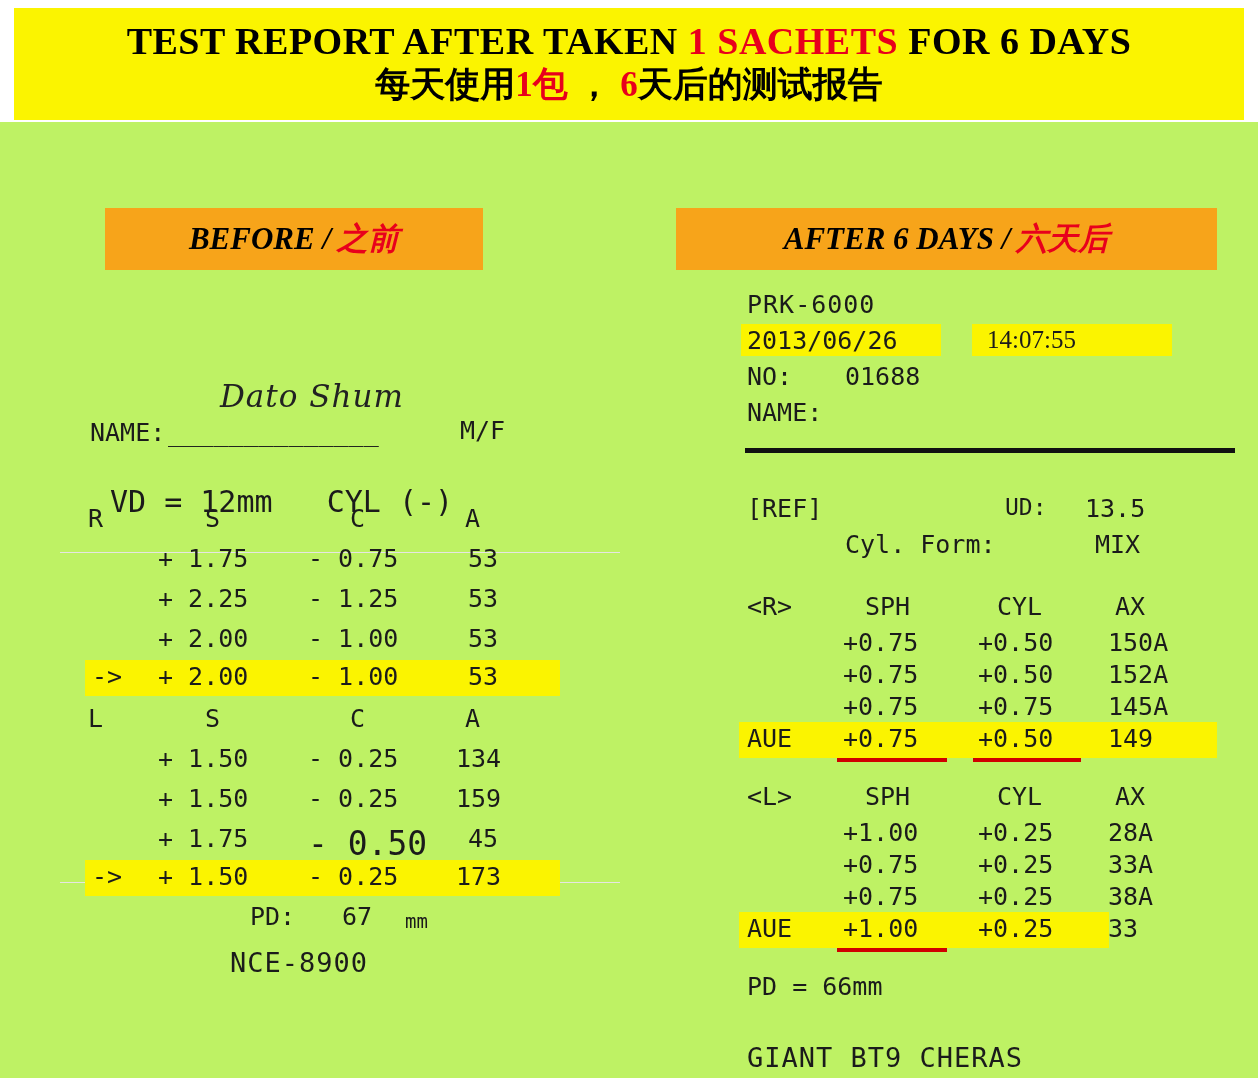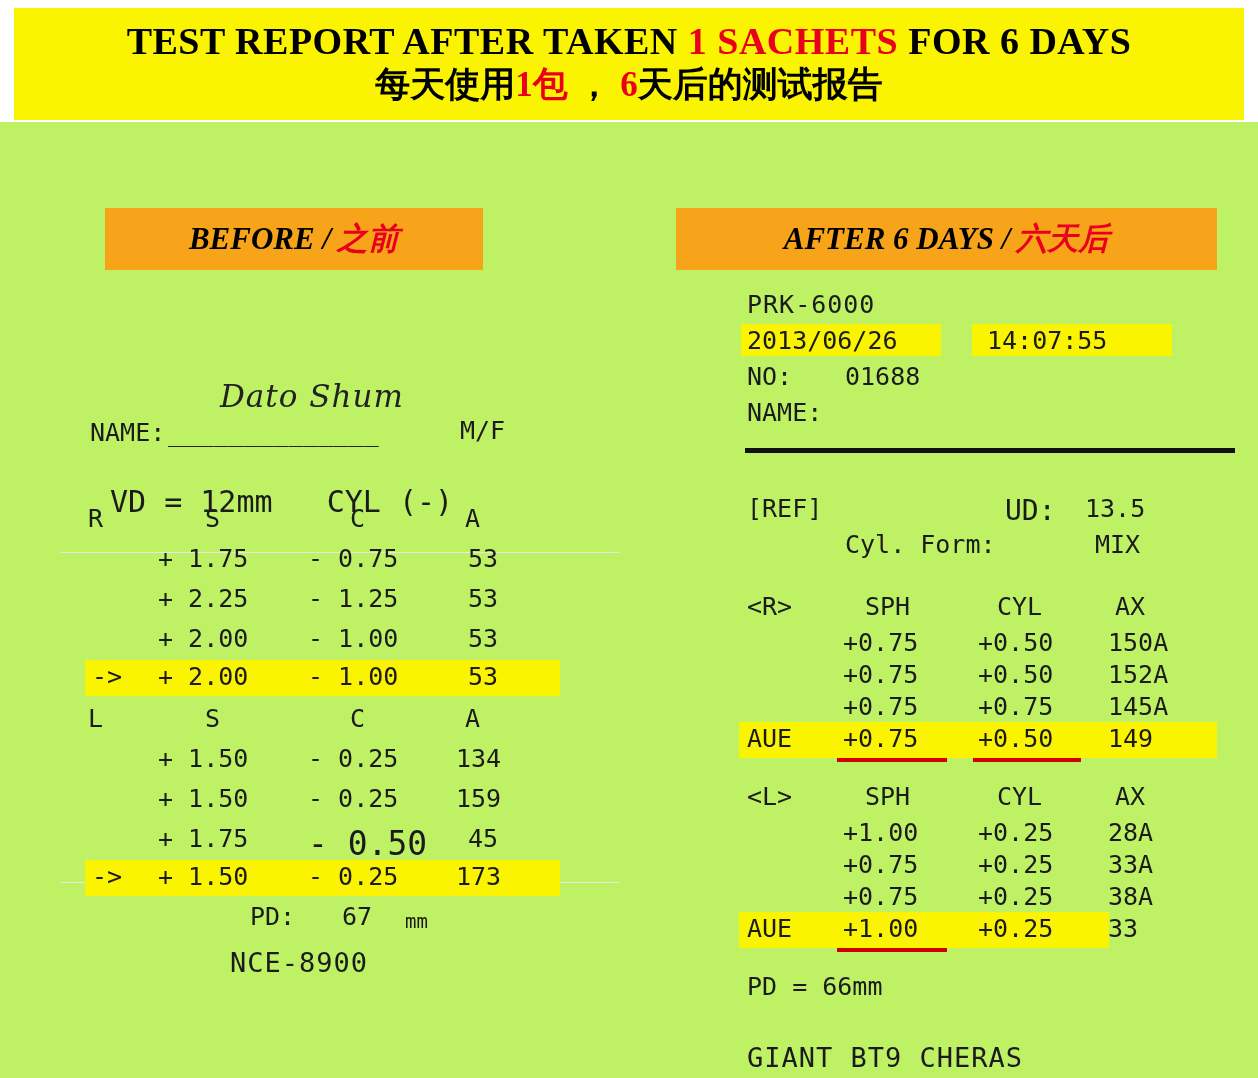--- a/index.html
+++ b/index.html
@@ -238,31 +238,31 @@
   </div>
 
   <div id="slip-right">
 
     <div class="row mono" style="left:22px; top:8px; font-size:25px; letter-spacing:1px;">PRK-6000</div>
 
     <div class="row hly" style="left:16px; top:42px; width:200px; height:32px;"></div>
     <div class="row mono" style="left:22px; top:44px; font-size:25px;">2013/06/26</div>
 
     <div class="row hly" style="left:247px; top:42px; width:200px; height:32px;"></div>
-    <div class="row mono" style="left:262px; top:44px; font-size:25px;">14:07:55</div>
+    <div class="row mono" style="left:262px; top:44px; font-size:25px;font-family:Liberation Serif, serif;">14:07:55</div>
 
     <div class="row mono" style="left:22px; top:80px; font-size:25px;">NO:</div>
     <div class="row mono" style="left:120px; top:80px; font-size:25px;">01688</div>
 
     <div class="row mono" style="left:22px; top:116px; font-size:25px;">NAME:</div>
 
     <div class="rule" style="left:20px; top:166px; width:490px; height:5px;"></div>
 
     <div class="row mono" style="left:22px; top:212px; font-size:25px;">[REF]</div>
-    <div class="row mono" style="left:280px; top:212px; font-size:28px;">UD:</div>
+    <div class="row mono" style="left:280px; top:212px; font-size:23px;">UD:</div>
     <div class="row mono" style="left:360px; top:212px; font-size:25px;">13.5</div>
 
     <div class="row mono" style="left:120px; top:248px; font-size:25px;">Cyl. Form:</div>
     <div class="row mono" style="left:370px; top:248px; font-size:25px;">MIX</div>
 
     <div class="row mono" style="left:22px; top:310px; font-size:25px;">&lt;R&gt;</div>
     <div class="row mono" style="left:140px; top:310px; font-size:25px;">SPH</div>
     <div class="row mono" style="left:272px; top:310px; font-size:25px;">CYL</div>
     <div class="row mono" style="left:390px; top:310px; font-size:25px;">AX</div>
 

